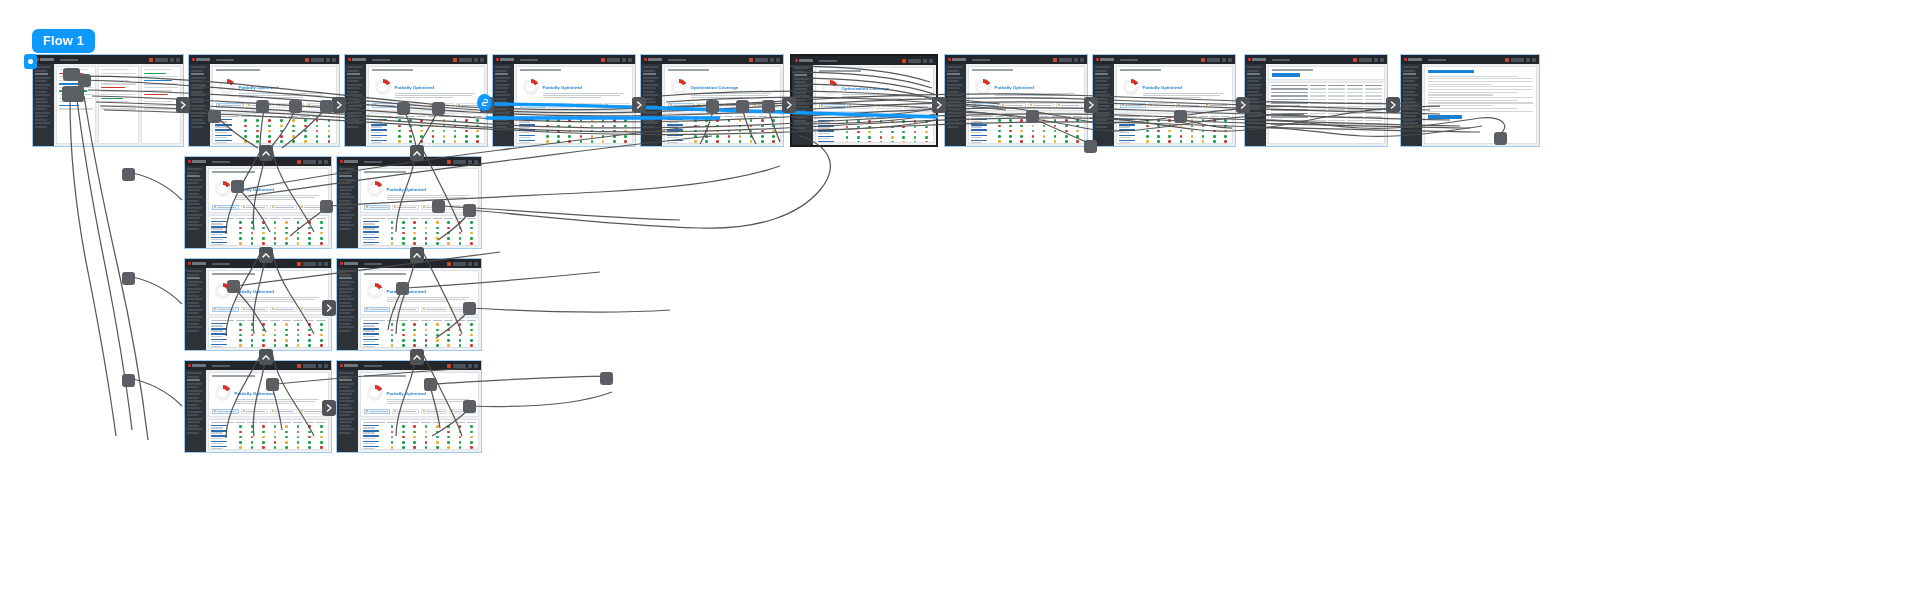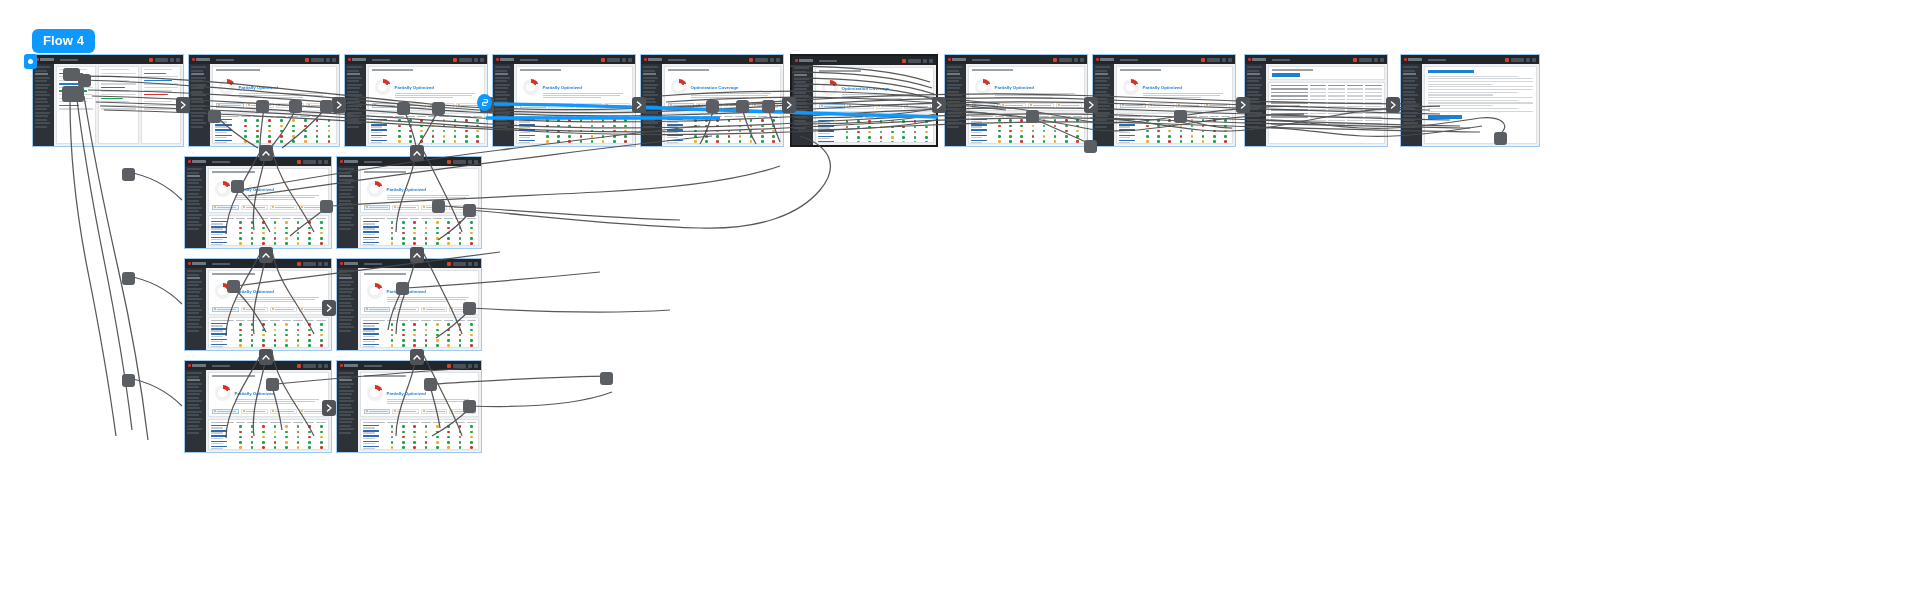--- a/index.html
+++ b/index.html
@@ -176,21 +176,21 @@
   .startdot::after {
     content:""; width:5px; height:5px; border-radius:50%;
     background:#ffffff;
   }
 </style>
 </head>
 <body>
 
 <div id="canvas">
 
-  <div class="flow-badge" style="left:32px; top:29px;">Flow 4</div>
+  <div class="flow-badge" style="left:32px; top:29px;">Flow 1</div>
 
   <div class="startdot" style="left:24px; top:54px;"></div>
 
   <div id="frames-root">
       <div class="frame-dots" style="left: 34px; top: 46px;">...</div>
       <div class="frame" style="left: 32px; top: 54px; width: 152px; height: 93px;">
         <div class="mini">
           <div class="mini-top">
             <span class="mini-logo"></span>
             <span class="mini-logo-txt"></span>

